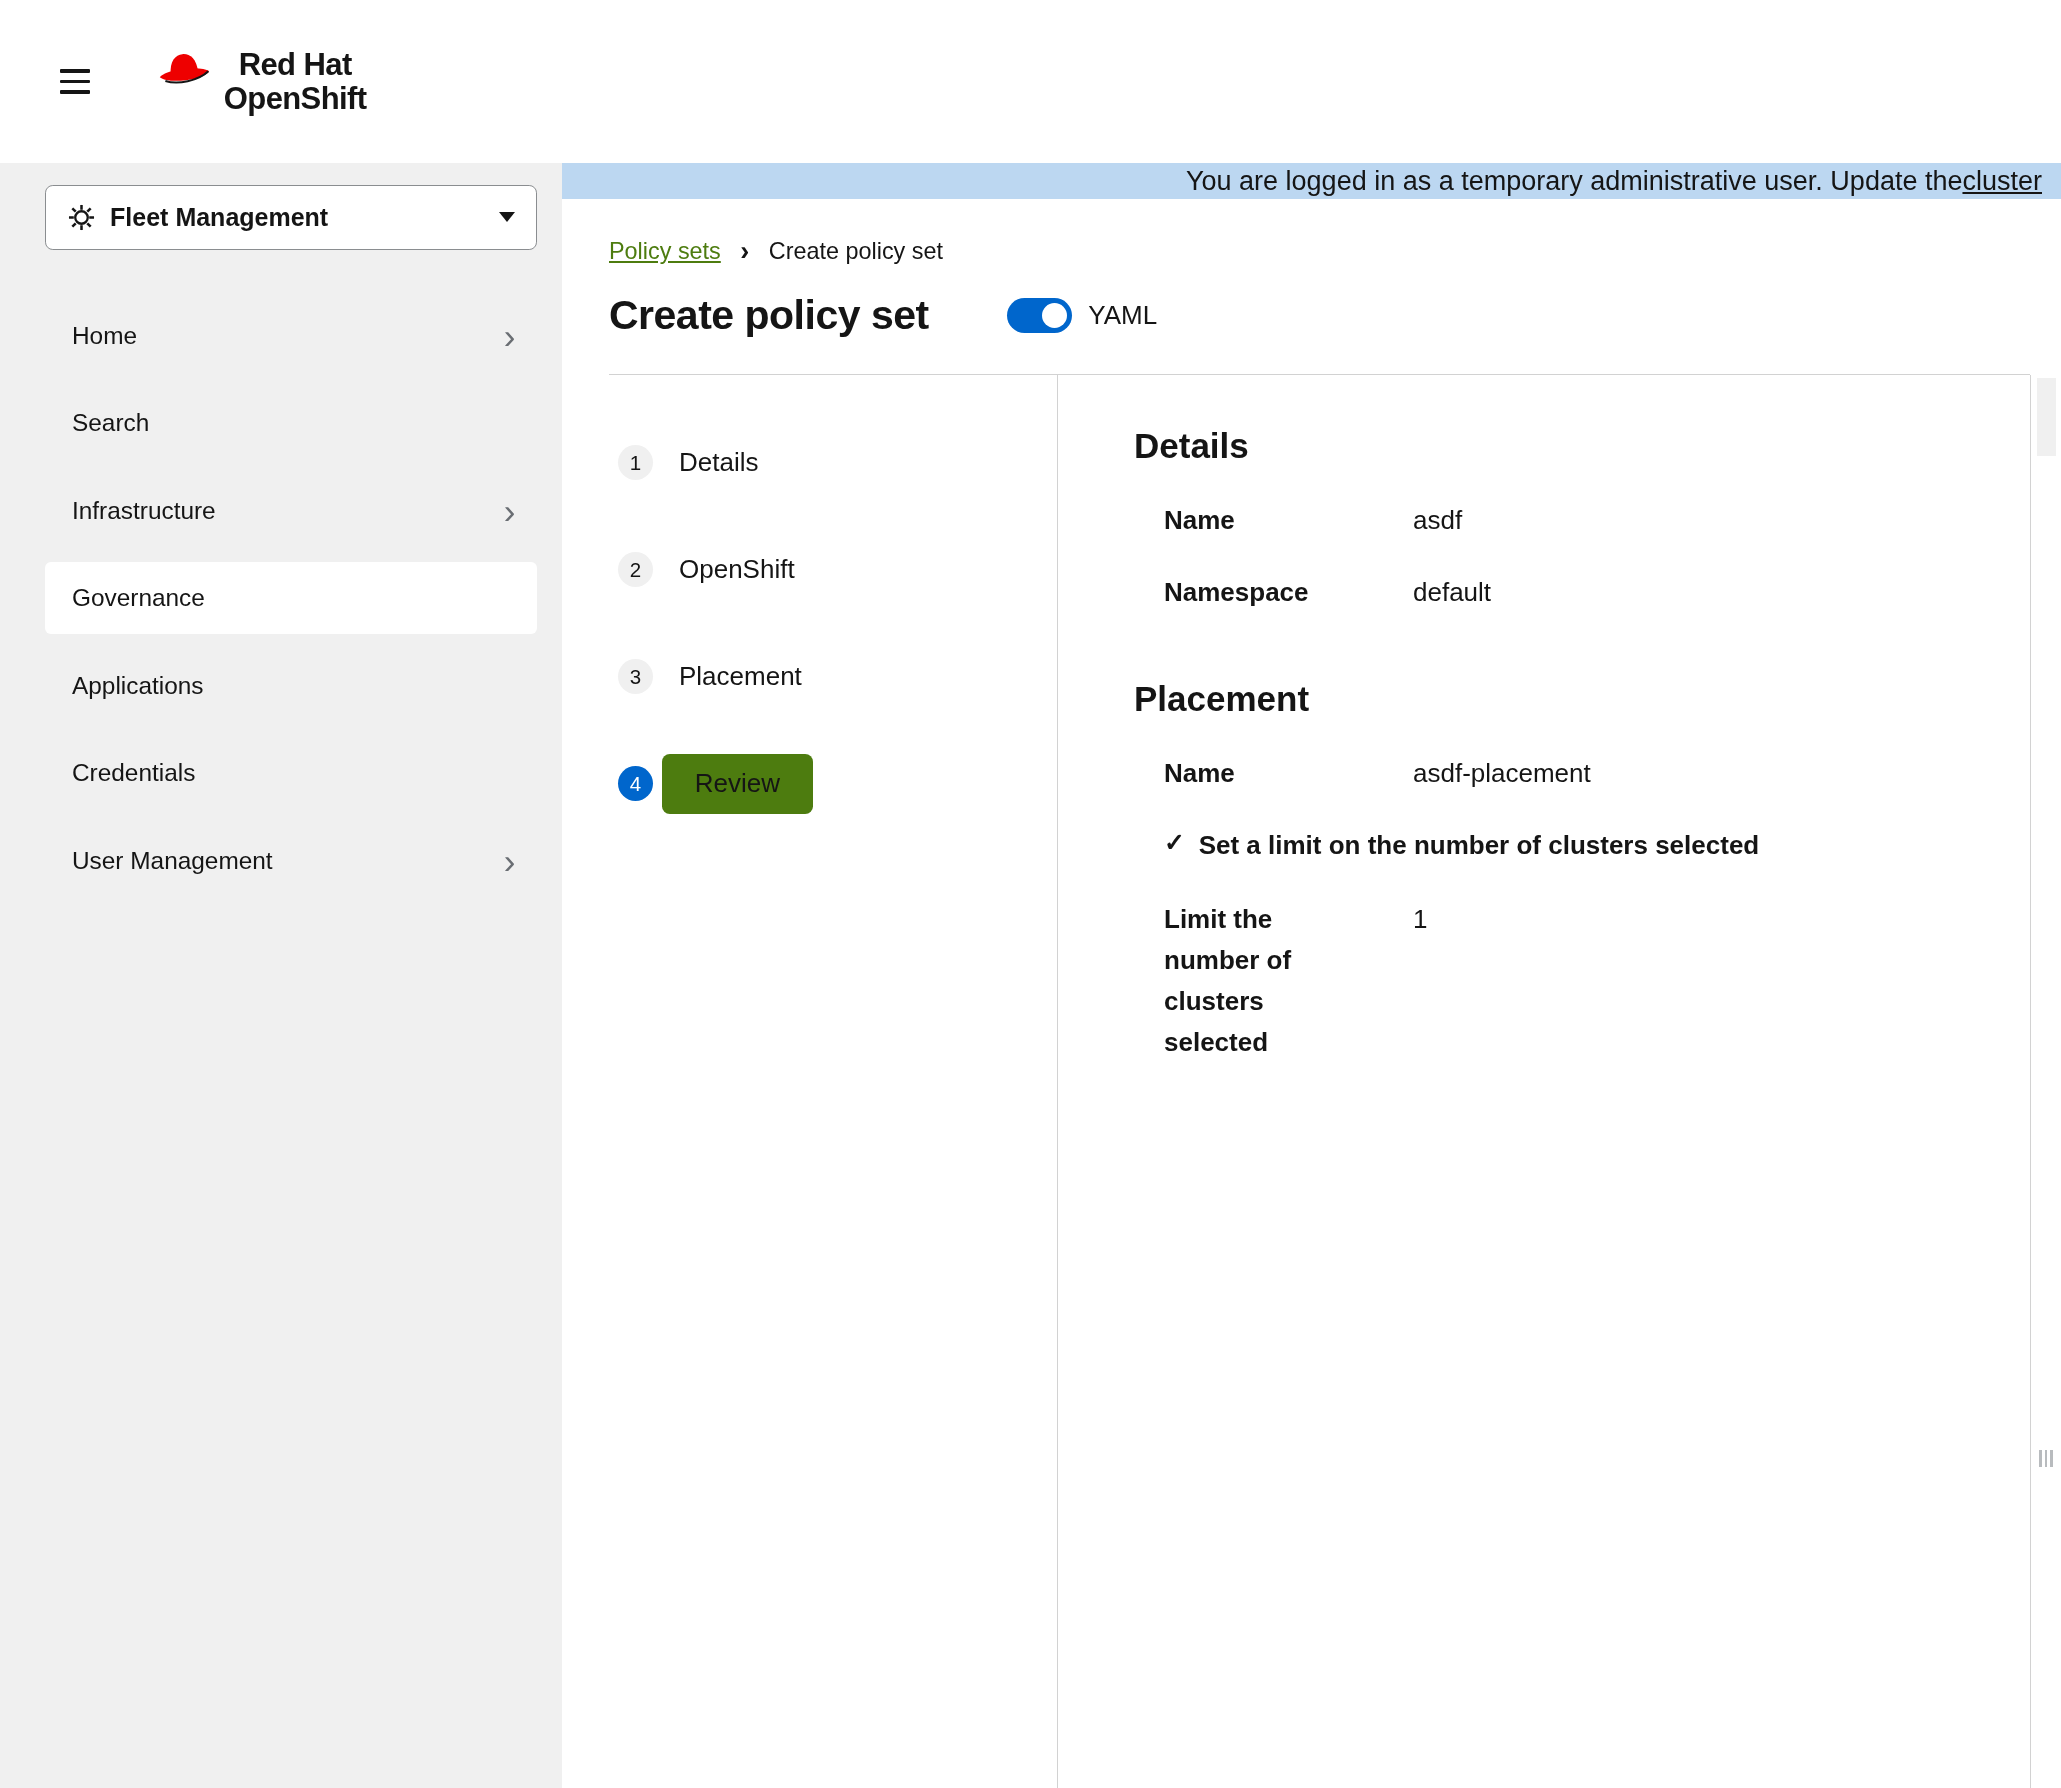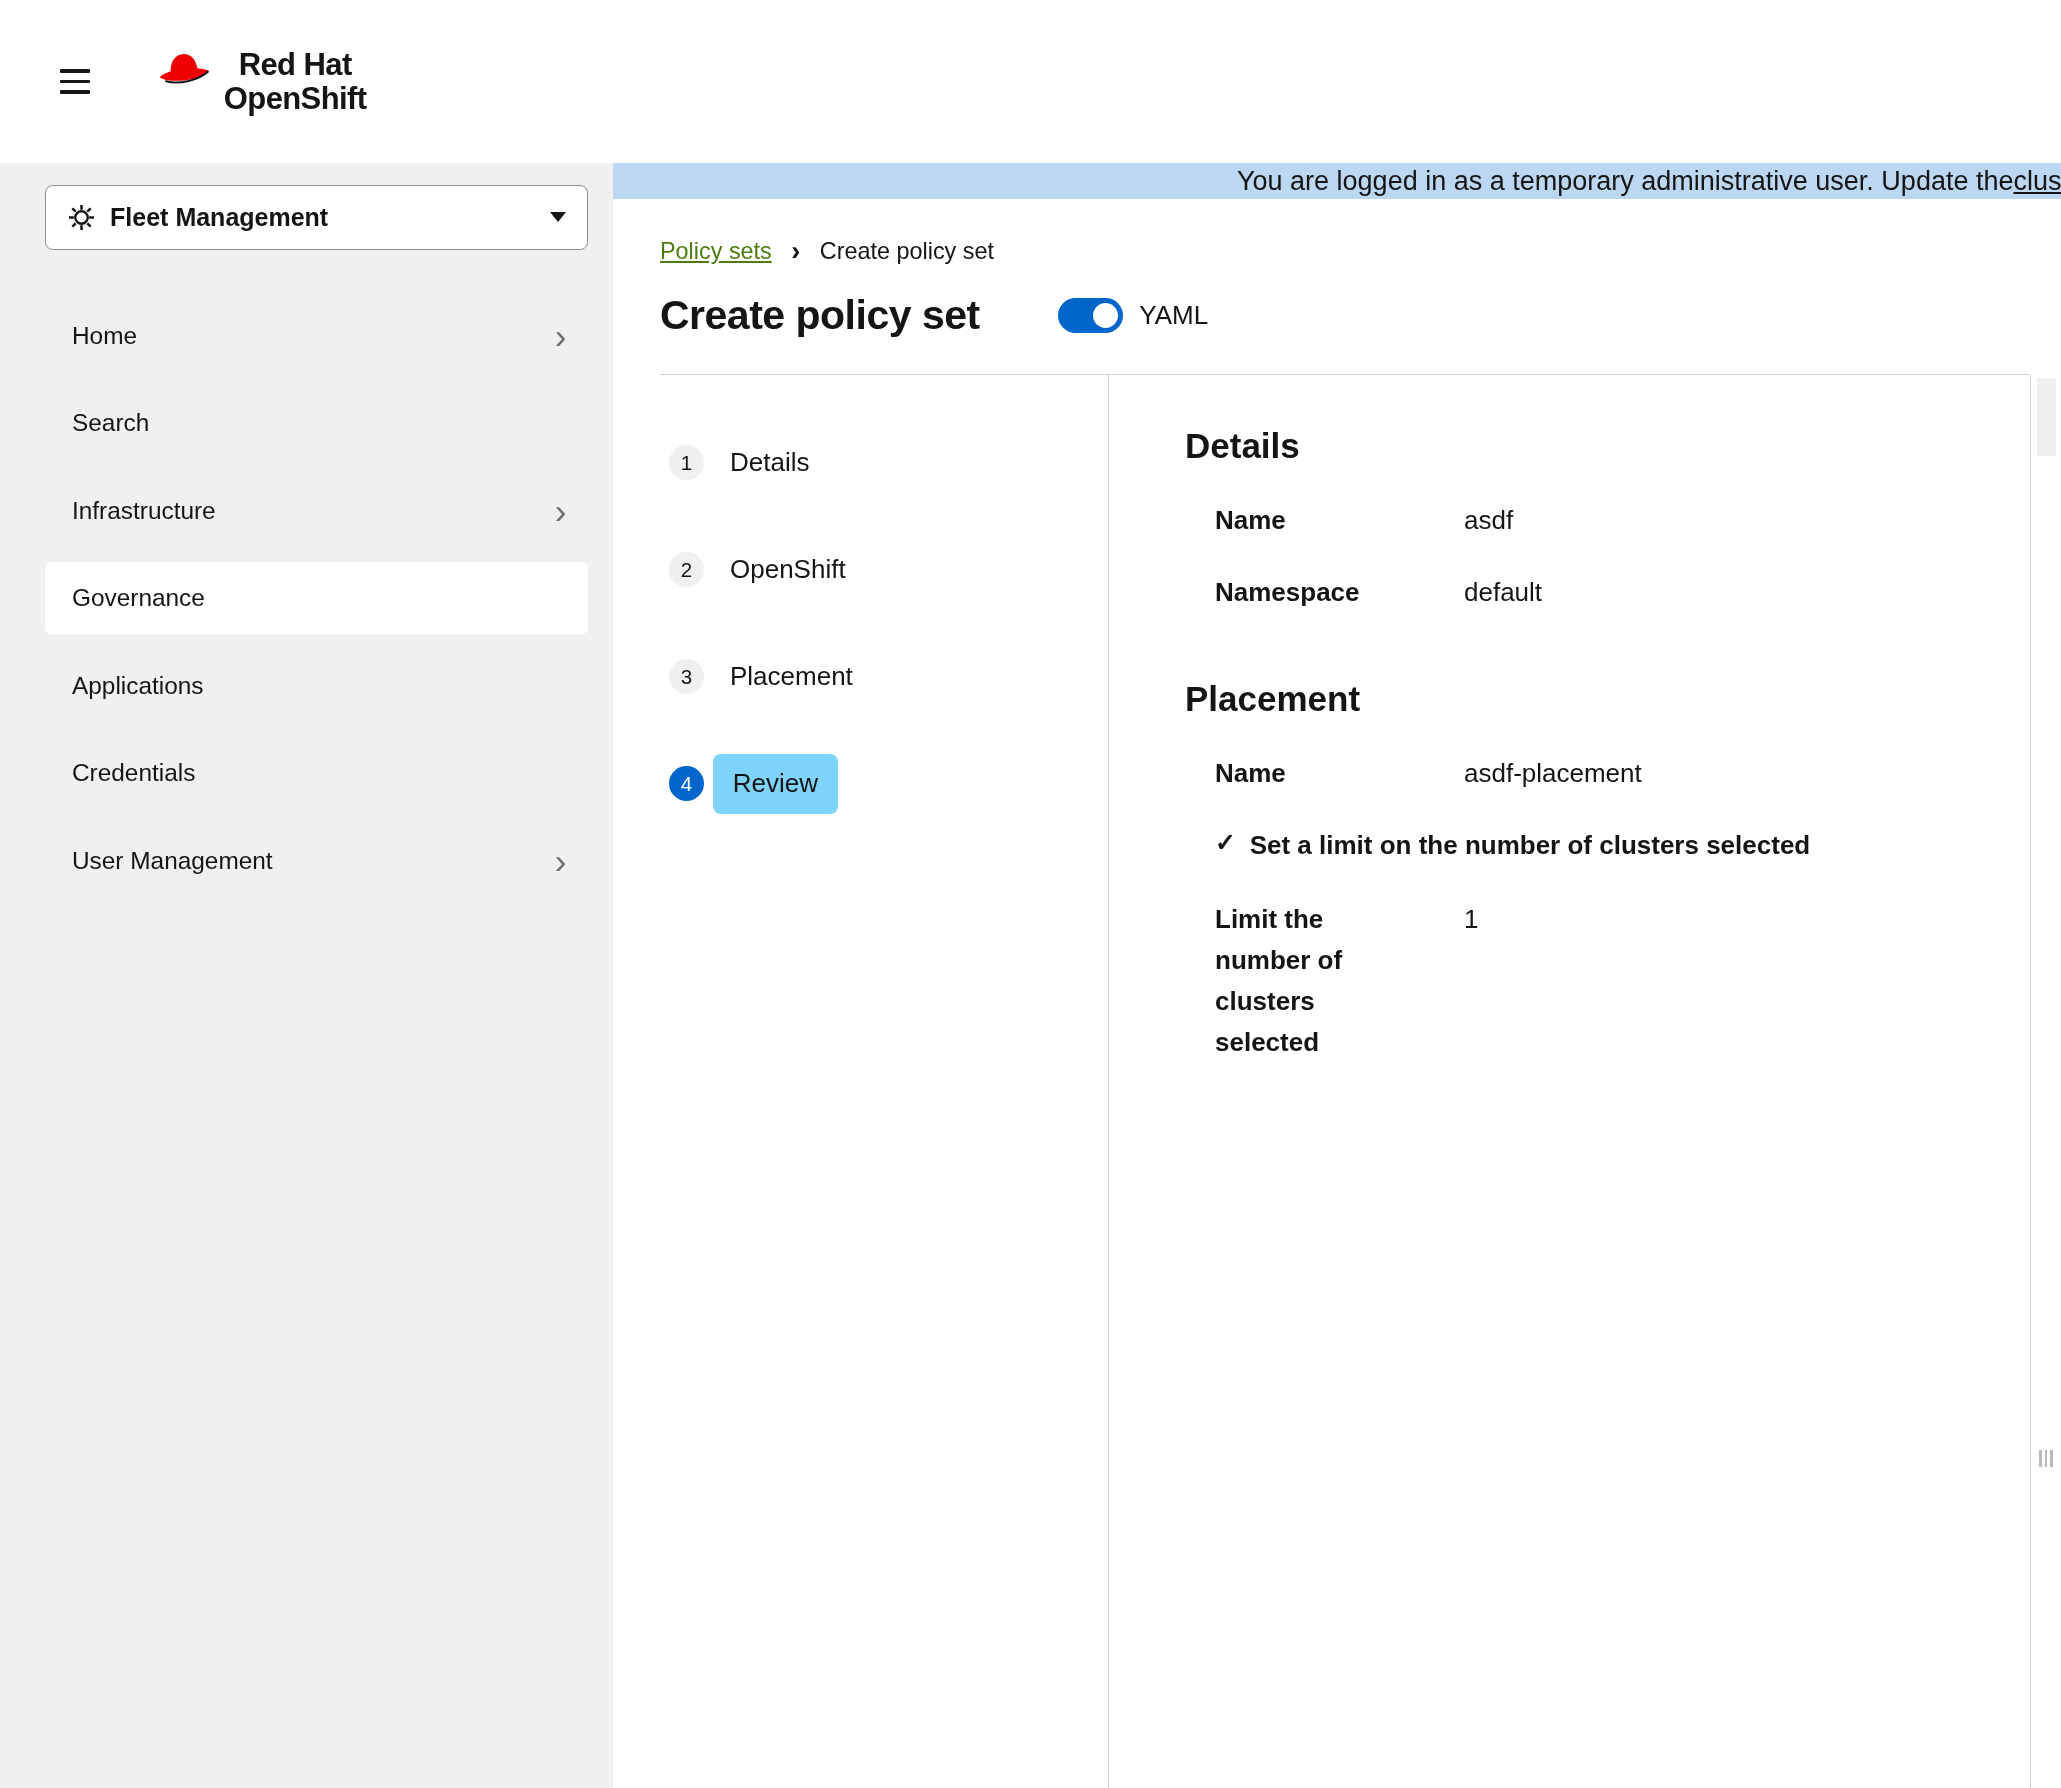--- a/index.html
+++ b/index.html
@@ -12,21 +12,21 @@
   .hamburger { width:45px; height:43px; border:none; background:none; margin-left:60px;
     display:flex; flex-direction:column; justify-content:center; gap:6.8px; cursor:pointer; }
   .hamburger .bar { width:30px; height:3.9px; background:#151515; border-radius:1px; }
   .brand { display:flex; align-items:flex-start; margin-left:49px; gap:9.8px;text-align:center; }
   .hat { transform:rotate(-6deg); margin-top:0px; }
   .brand-text { font-size:31px; font-weight:700; line-height:34px; letter-spacing:-0.6px; }
 
   .body-row { flex:1; display:flex; min-height:0; }
 
   
-  .sidebar { width:613px; background:#f0f0f0; padding-top:21.5px; flex:0 0 auto; }
+  .sidebar { width:562px; background:#f0f0f0; padding-top:21.5px; flex:0 0 auto; }
   .perspective { margin:0 25px 0 45px; height:65px; background:#fff; border:1px solid #8a8d90;
     border-radius:7.8px; display:flex; align-items:center; padding:0 21.5px; gap:15.6px; cursor:pointer; }
   .persp-label { flex:1; font-size:25px; font-weight:600; }
   .caret { width:0; height:0; border-left:8.8px solid transparent; border-right:8.8px solid transparent;
     border-top:10.7px solid #151515; }
   .nav { margin-top:50px; }
   .nav-item { height:72px; margin:0 25px 15.6px 45px; display:flex; align-items:center;
     padding:0 21.5px 0 27px; font-size:24.4px; border-radius:5.9px; cursor:pointer; }
   .nav-item.selected { background:#fff; }
   .nav-chevron { margin-left:auto; color:#6a6e73; font-size:35px; line-height:19.5px; }
@@ -50,22 +50,22 @@
   .hrule { border-bottom:1px solid #d2d2d2; margin-top:35px; width:calc(100% - 32px); }
 
   
   .wizard { flex:1; display:flex; min-height:0; }
   .steps { width:496px; border-right:1px solid #d2d2d2; padding-top:34px; flex:0 0 auto; }
   .step { height:107px; display:flex; align-items:center; padding-left:56px; cursor:pointer; }
   .step-num { width:35px; height:35px; border-radius:50%; background:#f0f0f0; color:#151515;
     display:flex; align-items:center; justify-content:center; font-size:20.5px; flex:0 0 auto; }
   .step-label { margin-left:26px; font-size:26px; }
   .step.active .step-num { background:#0066cc; color:#fff; }
-  .step.active .step-label { margin-left:8.8px; background:#7dd3fc; border-radius:7.8px; height:60px;
-    display:flex; align-items:center; padding:0 20px; }
+  .step.active .step-label { margin-left:8.8px; background:#4d7c0f; border-radius:7.8px; height:60px;
+    display:flex; align-items:center; padding:0 33px; }
 
   
   .content { flex:1; padding:49px 0 0 76px; min-width:0; }
   .section-title { font-size:35px; font-weight:600; line-height:43px; }
   .placement-title { margin-top:66px; }
   .dl { margin-top:35px; margin-left:30px; }
   .drow { display:flex; margin-bottom:35px; }
   .dt { width:249px; padding-right:39px; flex:0 0 auto; font-weight:700; font-size:26px; line-height:37px; }
   .dd { font-size:26px; line-height:37px; }
   .check-line { margin-left:30px; display:flex; align-items:flex-start; gap:13.7px;

